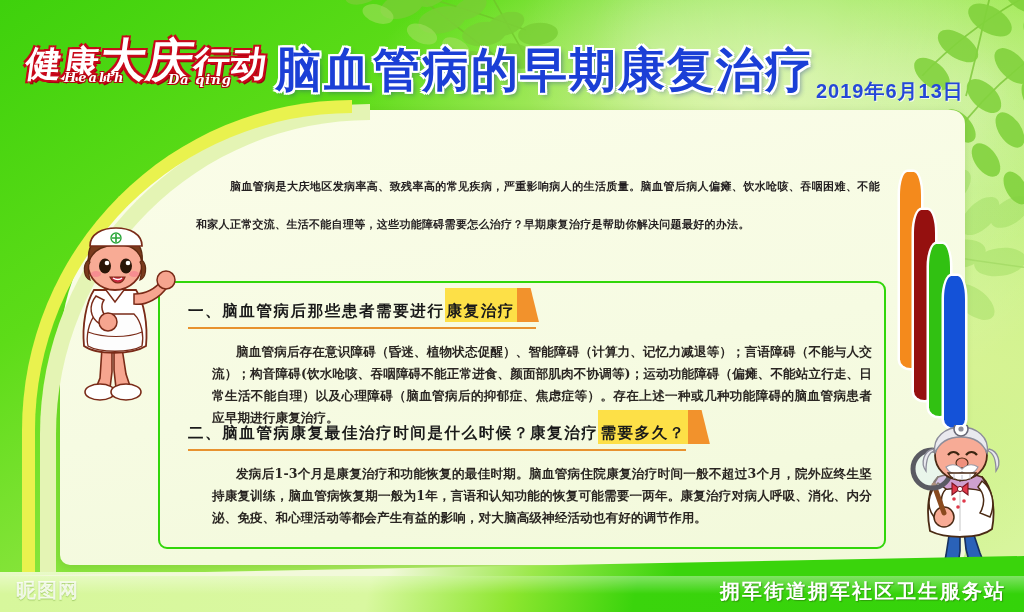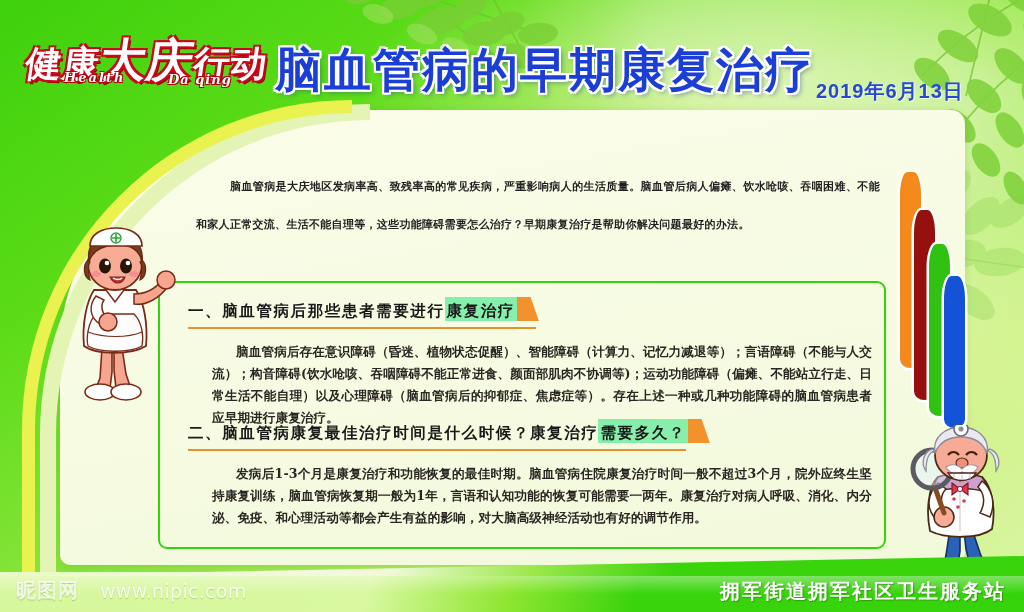--- a/index.html
+++ b/index.html
@@ -166,23 +166,24 @@
     font-size: 15.5px; font-weight: 700;
     color: #1a1a1a;
     letter-spacing: 1.6px;
     white-space: nowrap;
     padding-bottom: 3px;
     line-height: 24px;
   }
   .sec-head .hl {
     position: relative;
     color: #1a1a1a;
-    padding: 5px 2px 1px 2px;
-    background: #86efac;
+    padding: 15px 2px 1px 2px;
+    background: #fde047;
     box-shadow: 10px 0 0 0 #f2922c;
+    font-family: Liberation Mono, monospace;
   }
   .sec-head .hl::after {
     content: "";
     position: absolute;
     left: 100%; top: 0; bottom: 0;
     width: 22px;
     background: #f2922c;
     clip-path: polygon(0 0, 62% 0, 100% 100%, 0 100%);
   }
   .sec-rule {
@@ -231,21 +232,21 @@
   }
   .bottom-bar::after {
     content: "";
     position: absolute; left: 0; top: -16px; width: 1024px; height: 20px;
     background: linear-gradient(98deg, #f2f9da 0%, #f2f9da 38%, #9ce84c 52%, #3ad40c 66%, #3ad40c 100%);
     clip-path: polygon(0 100%, 100% 0, 100% 100%, 0 100%);
   }
 
   .nipic {
     position: absolute; left: 16px; bottom: 8px;
-    display: flex; align-items: center; gap: 21px;
+    display: flex; align-items: center; gap: 7px;
     z-index: 4;
   }
   .nipic-mark {
     font-family: "DejaVu Sans", sans-serif;
     font-size: 20px; font-weight: 700;
     color: rgba(255,255,255,.82);
     letter-spacing: 1px;
     text-shadow: 0 1px 1px rgba(120,170,60,.5);
   }
   .nipic-url {
@@ -502,17 +503,16 @@
       <path d="M46 48 C52 58 68 58 74 48 Z" fill="#ffffff" stroke="#4a2a14" stroke-width="1.4"></path>
       <line x1="52" y1="49" x2="52" y2="54" stroke="#b9b9c4" stroke-width=".9"></line>
       <line x1="60" y1="50" x2="60" y2="55" stroke="#b9b9c4" stroke-width=".9"></line>
       <line x1="68" y1="49" x2="68" y2="54" stroke="#b9b9c4" stroke-width=".9"></line>
     </svg>
   </div>
 
   <div class="bottom-bar"></div>
   <div class="nipic">
     <span class="nipic-mark">昵图网</span>
-    <span class="nipic-url">www.nipic.com</span>
   </div>
   <div class="footer-org">拥军街道拥军社区卫生服务站</div>
 
 </div>
 
 </body></html>

